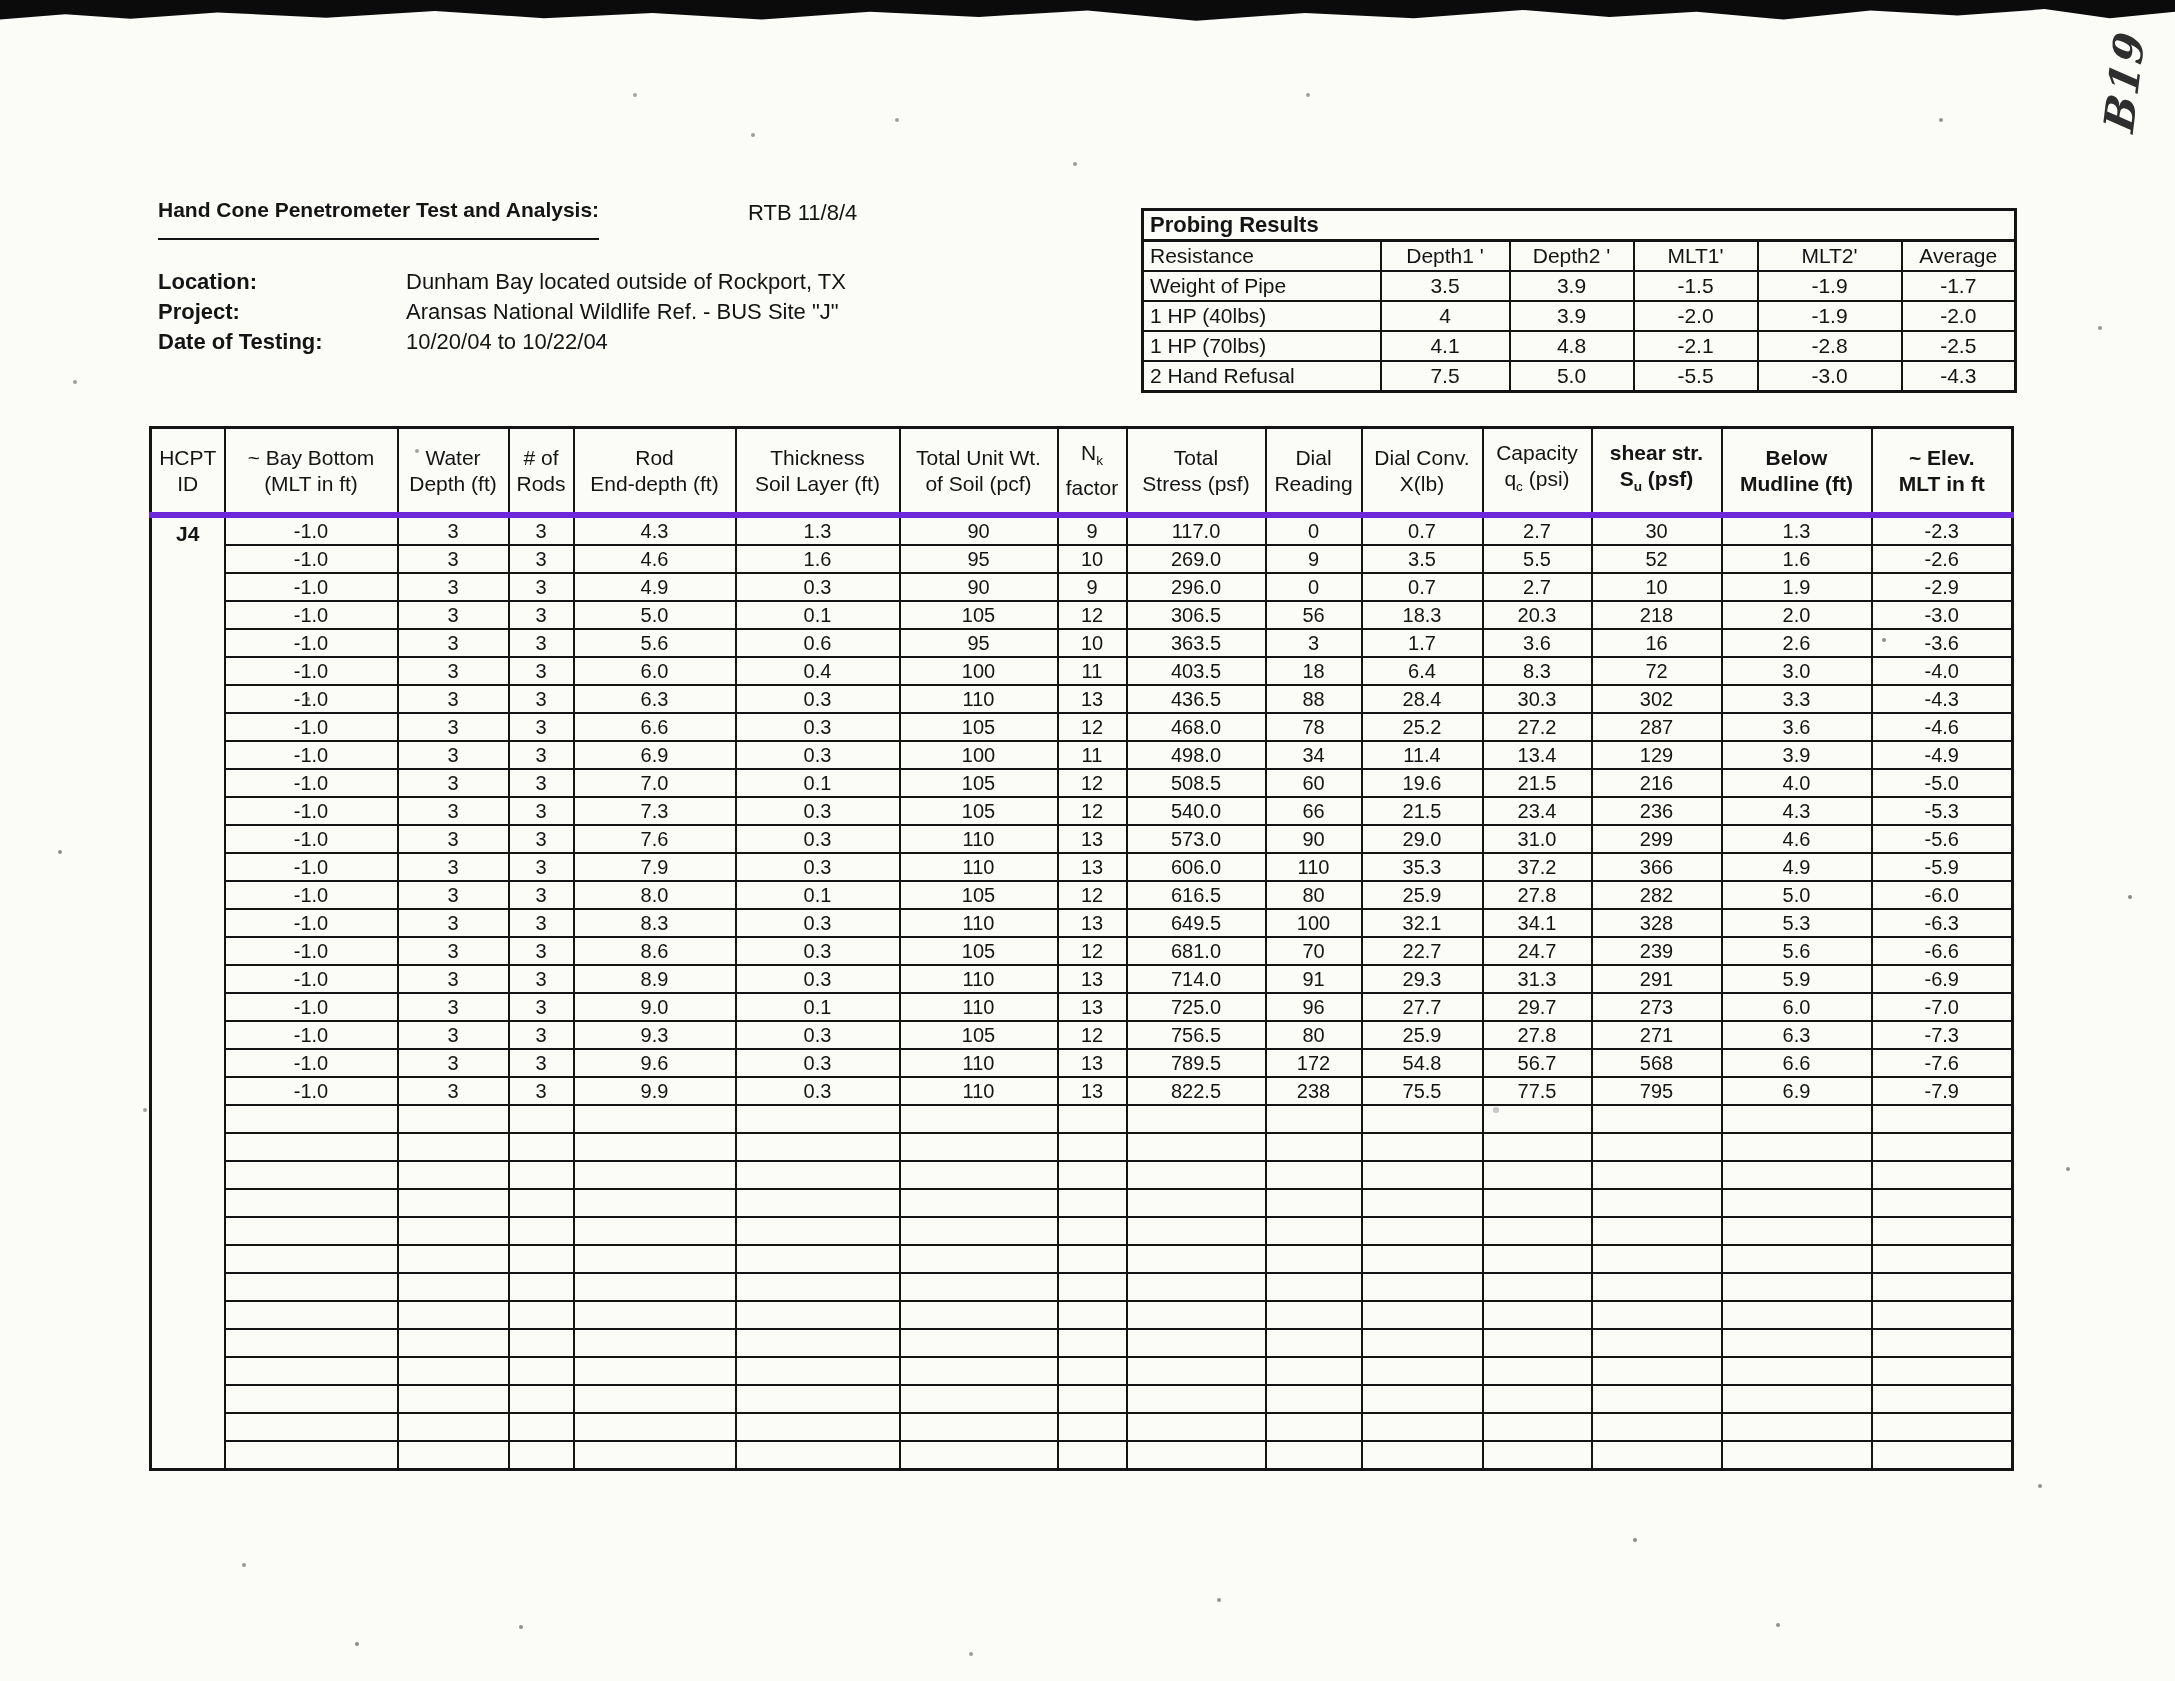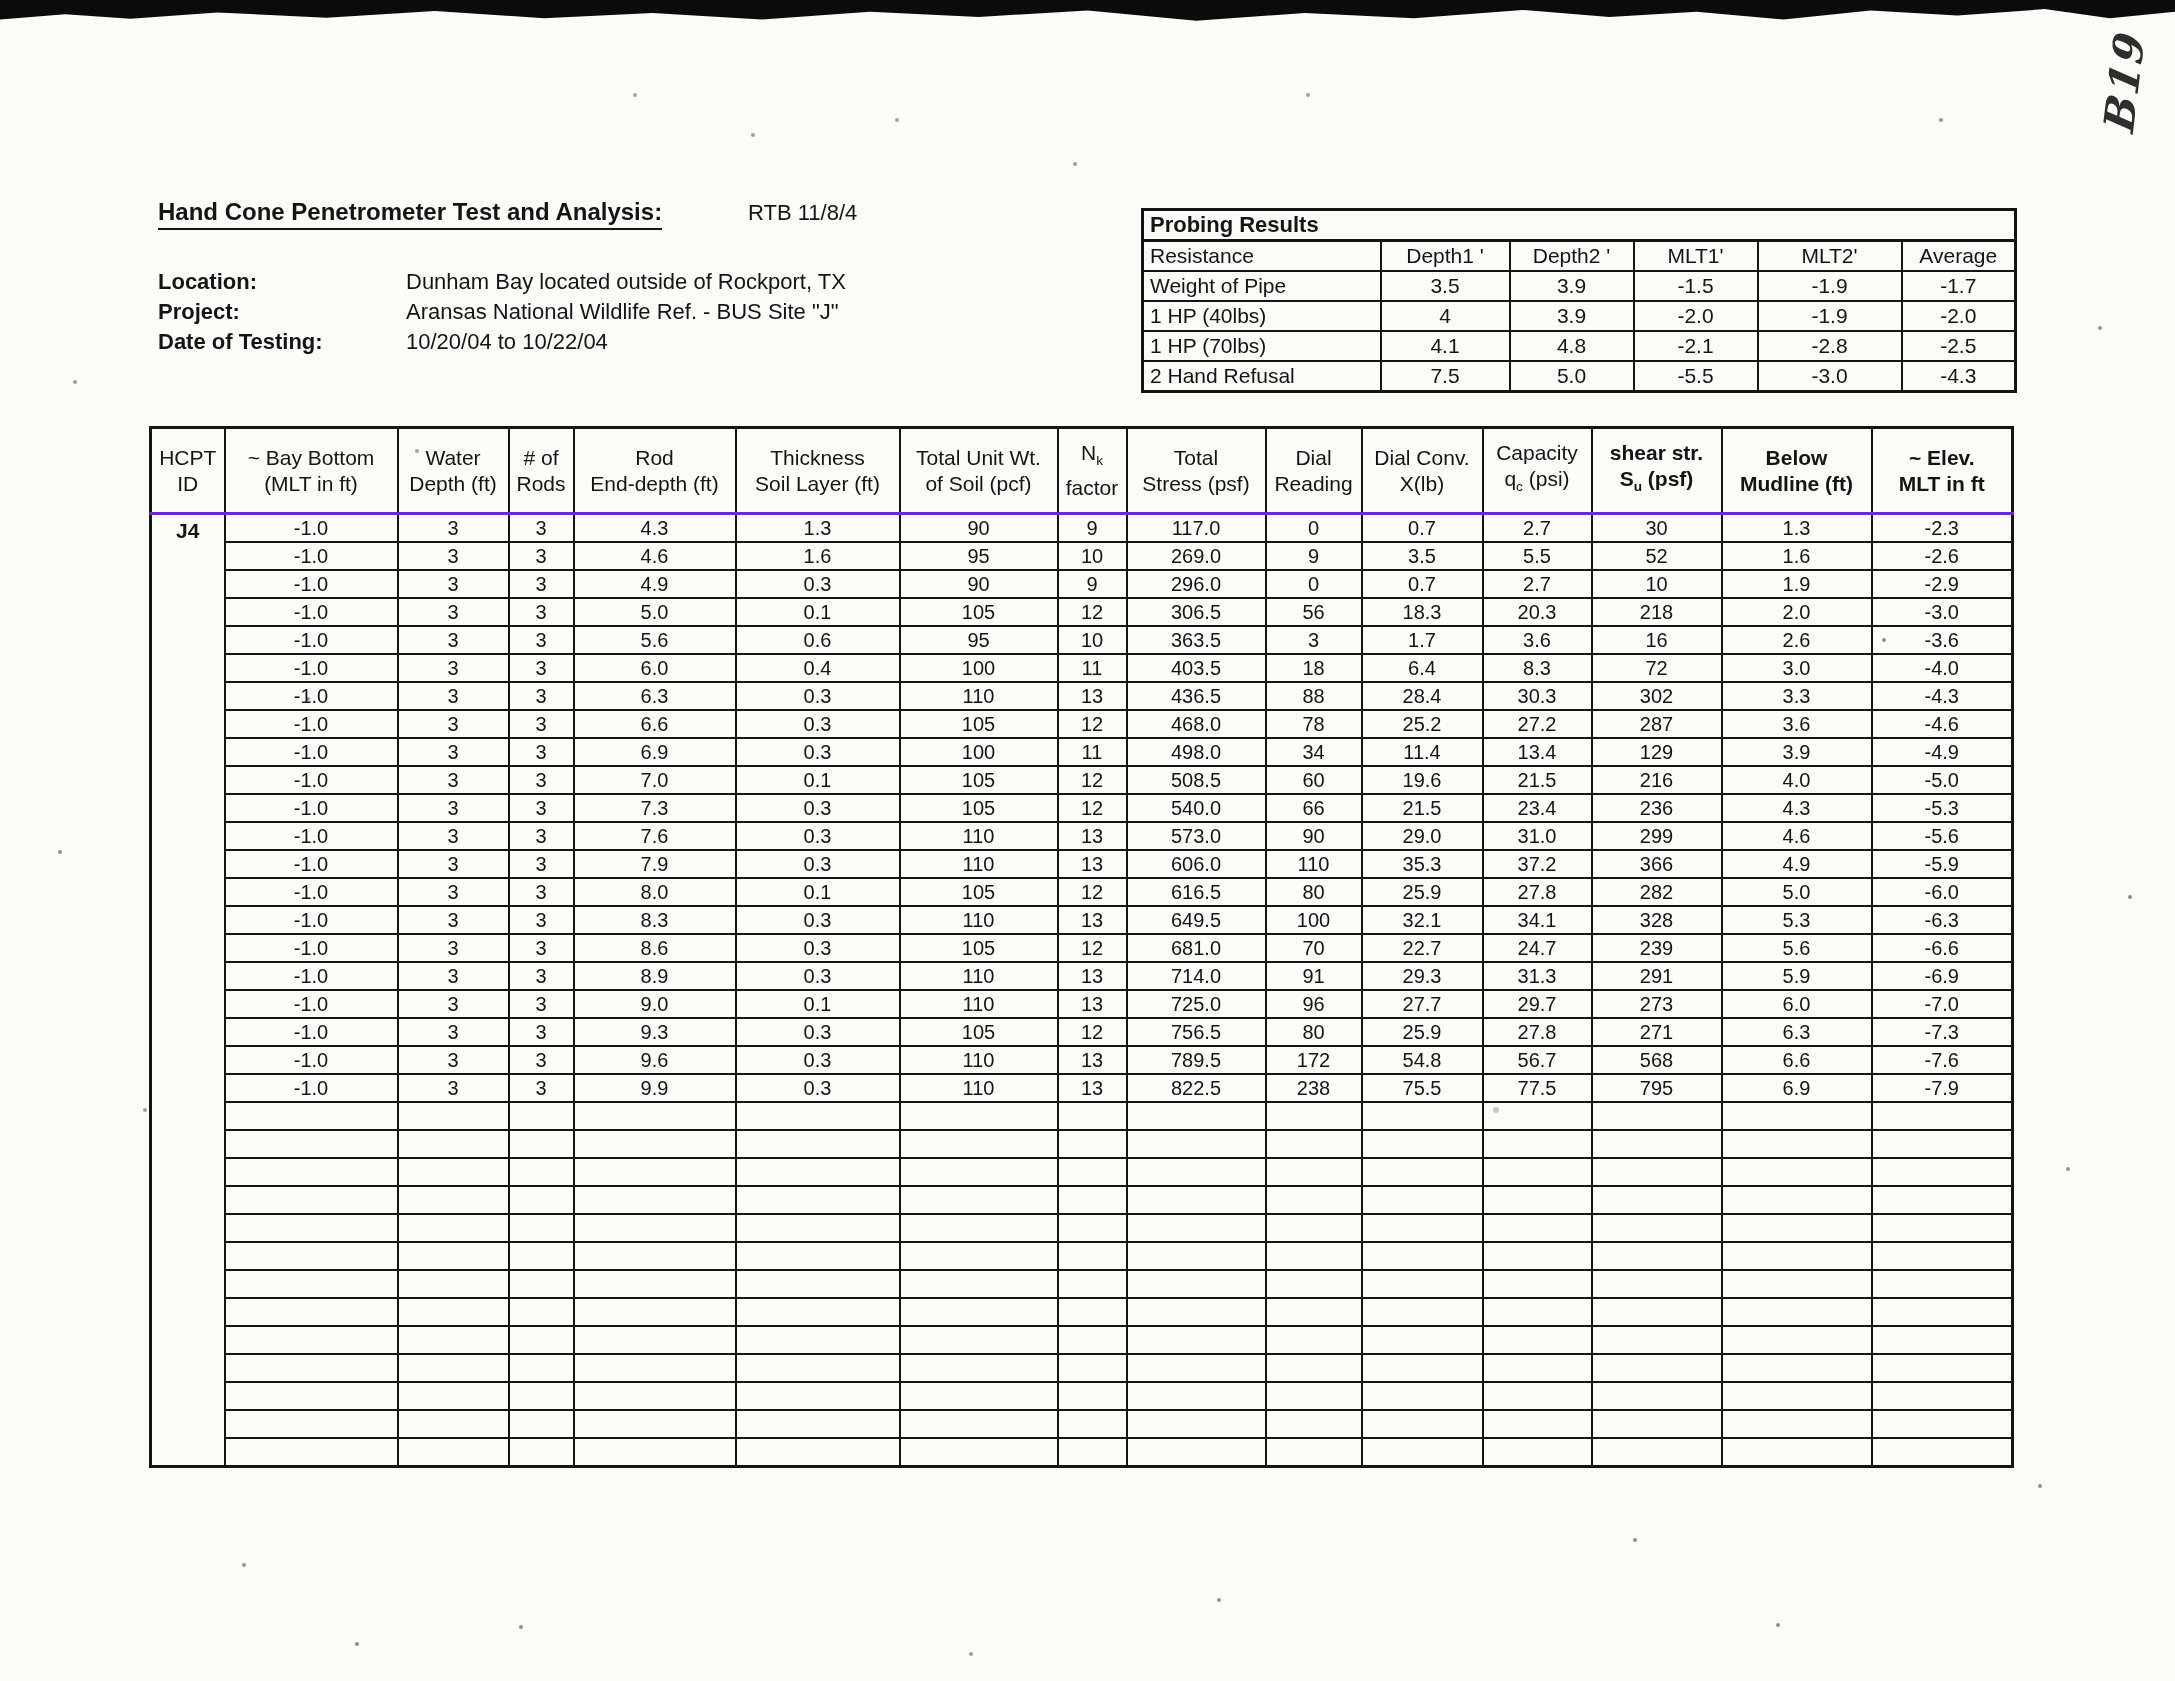--- a/index.html
+++ b/index.html
@@ -29,22 +29,22 @@
   .handwritten{
     position:absolute;left:2075px;top:57px;width:99px;
     transform:rotate(-83deg) skewX(-6deg);transform-origin:50% 50%;
     font-family:"DejaVu Serif", serif;font-style:italic;font-weight:bold;
     font-size:42px;color:#2e2e2e;letter-spacing:2px;
   }
 
   
   .doc-title{
     position:absolute;left:158px;top:198px;
-    font-size:24px;font-weight:bold;
-    border-bottom:2px solid #141414;padding-bottom:2px;
+    font-size:21px;font-weight:bold;
+    border-bottom:2px solid #141414;padding-bottom:16px;
   }
   .doc-ref{position:absolute;left:748px;top:200px;font-size:22px;text-align:right;}
   .info-block{position:absolute;left:158px;top:267px;font-size:22px;}
   .info-row{display:flex;line-height:30px;}
   .info-label{width:248px;font-weight:bold;flex:0 0 248px;}
   .info-value{white-space:nowrap;}
 
   
   table{border-collapse:collapse;table-layout:fixed;}
   td,th{overflow:hidden;white-space:nowrap;}
@@ -55,21 +55,21 @@
   }
   .probing th,.probing td{border:2px solid #141414;height:28px;line-height:28px;text-align:center;padding:0 16px;font-weight:normal;}
   .probing .p-title th{border-bottom:3px solid #141414;text-align:left;font-weight:bold;padding-left:6px;font-size:22px;}
   .probing .left{text-align:left;padding-left:6px;}
 
   .main{
     position:absolute;left:149px;top:426px;width:1863px;
     border:3px solid #141414;font-size:20px;
   }
   .main th,.main td{border:2px solid #141414;text-align:center;padding:0 2px;}
-  .main thead th{height:83px;font-weight:normal;font-size:21px;line-height:26px;border-bottom:3px solid #6d28d9;vertical-align:middle;}
+  .main thead th{height:83px;font-weight:normal;font-size:21px;line-height:26px;border-bottom:6px solid #6d28d9;vertical-align:middle;}
   .main thead th.bold{font-weight:bold;}
   .main tbody td{height:26px;line-height:26px;}
   .main .id-cell{vertical-align:top;font-weight:bold;padding-top:3px;font-size:21px;}
   sub{font-size:0.65em;}
 </style>
 </head>
 <body>
 
 <div class="torn-strip"></div>
 <div class="speck"></div>

